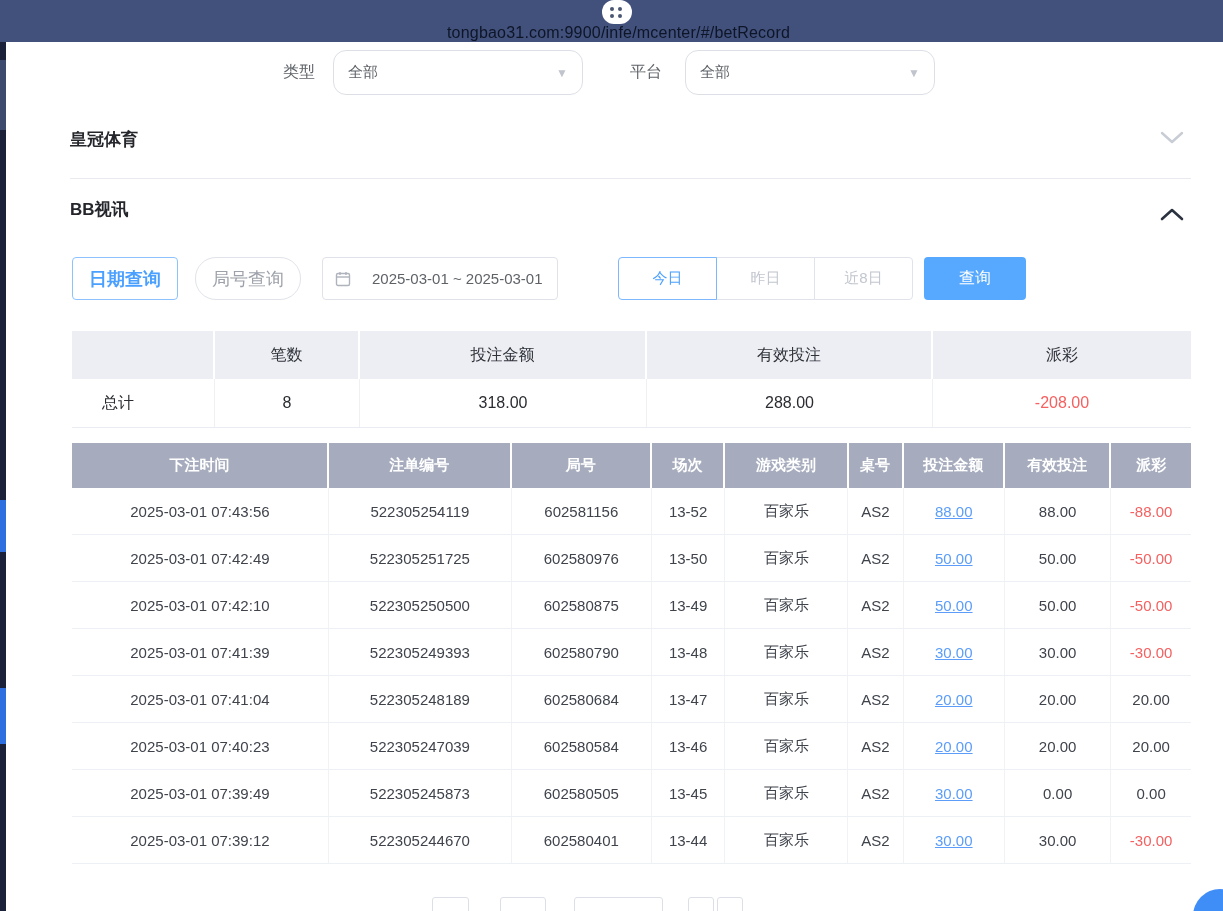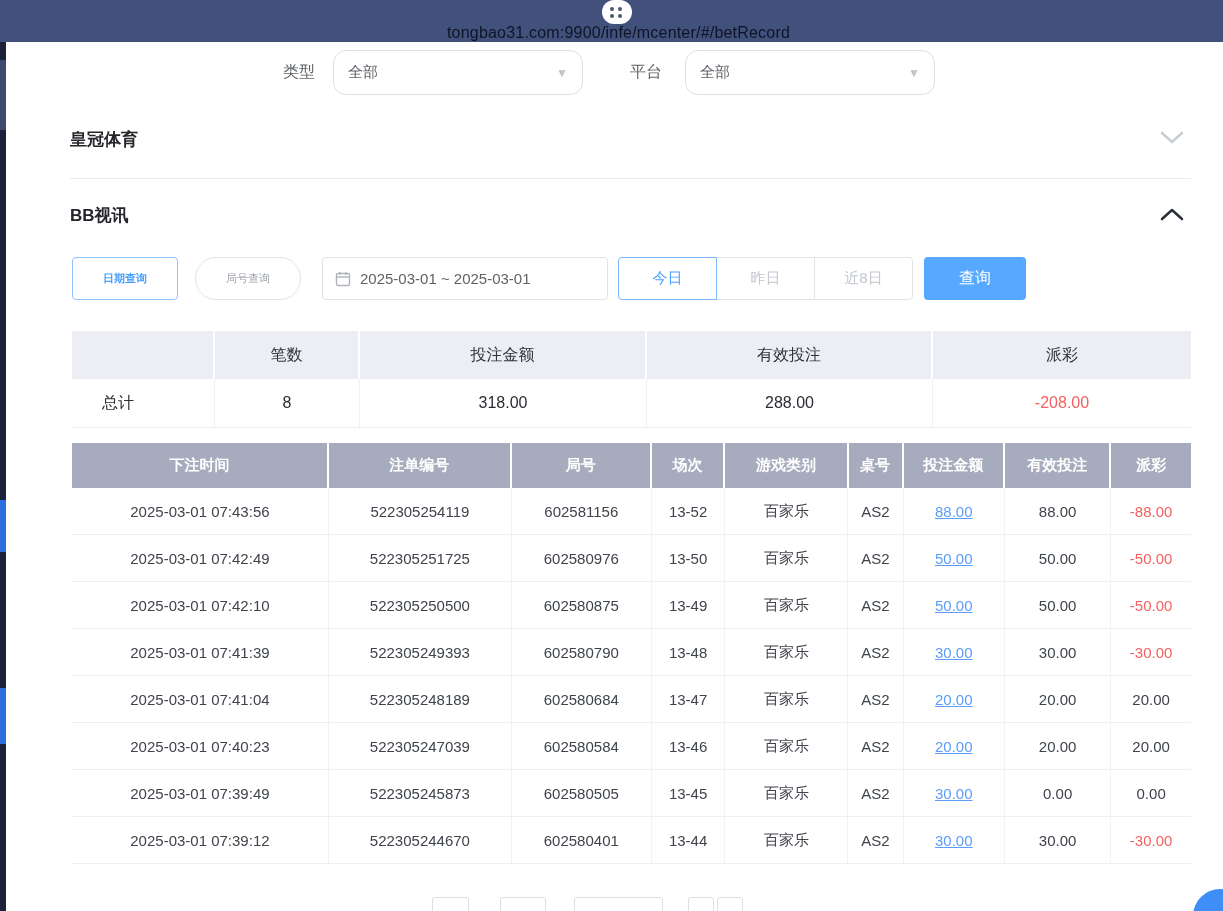--- a/index.html
+++ b/index.html
@@ -31,36 +31,36 @@
   .sel { position:absolute; top:50px; height:45px; width:250px; background:#fff;
     border:1px solid #dcdfe6; border-radius:13px; display:flex; align-items:center;
     padding:0 14px; font-size:15px; color:#5f6368; cursor:pointer; }
   .sel-type { left:333px; }
   .sel-platform { left:685px; }
   .sel .caret { margin-left:auto; color:#c0c4cc; font-size:12px; }
 
   
   .sec-title { position:absolute; left:70px; font-size:17px; font-weight:700; color:#24262b; }
   .t-crown { top:128px; }
-  .t-bb { top:204px; }
+  .t-bb { top:198px; }
   .sec-chevron { position:absolute; left:1158px; width:28px; height:18px; cursor:pointer; }
   .ch-crown { top:128px; }
   .ch-bb { top:206px; }
   .hr { position:absolute; left:70px; top:178px; width:1121px; height:1px; background:#e8eaf0; }
 
   
   .qbtn { position:absolute; top:257px; height:43px; display:flex; align-items:center;
-    justify-content:center; font-size:11px; background:#fff; cursor:pointer; }
+    justify-content:center; font-size:18px; background:#fff; cursor:pointer; }
   .btn-date-query { left:72px; width:106px; border:1px solid #8ec2ff; color:#4ba0ff;
     border-radius:4px; font-weight:700; }
   .btn-round-query { left:195px; width:106px; border:1px solid #e0e3e9; color:#9da1aa;
     border-radius:21px; }
-  .datepicker { position:absolute; left:322px; top:257px; width:286px; height:43px;
+  .datepicker { position:absolute; left:322px; top:257px; width:236px; height:43px;
     border:1px solid #dfe2e8; border-radius:4px; background:#fff; display:flex;
-    align-items:center; padding:0 12px; gap:9px; font-size:15px; color:#5f6368; cursor:pointer; }
+    align-items:center; padding:0 12px; gap:21px; font-size:15px; color:#5f6368; cursor:pointer; }
   .seg { position:absolute; left:618px; top:257px; display:flex; }
   .seg-btn { width:99px; height:43px; border:1px solid #e0e3e9; background:#fff; color:#c2c6ce;
     font-size:15px; display:flex; align-items:center; justify-content:center;
     margin-left:-1px; cursor:pointer; }
   .seg-btn:first-child { margin-left:0; border-radius:4px 0 0 4px; }
   .seg-btn:last-child { border-radius:0 4px 4px 0; }
   .seg-btn.active { border-color:#7db8ff; color:#4ba0ff; position:relative; z-index:1; }
   .btn-search { position:absolute; left:924px; top:257px; width:102px; height:43px;
     background:#57a9ff; border:none; border-radius:4px; color:#fff; font-size:16px;
     display:flex; align-items:center; justify-content:center; cursor:pointer; }

